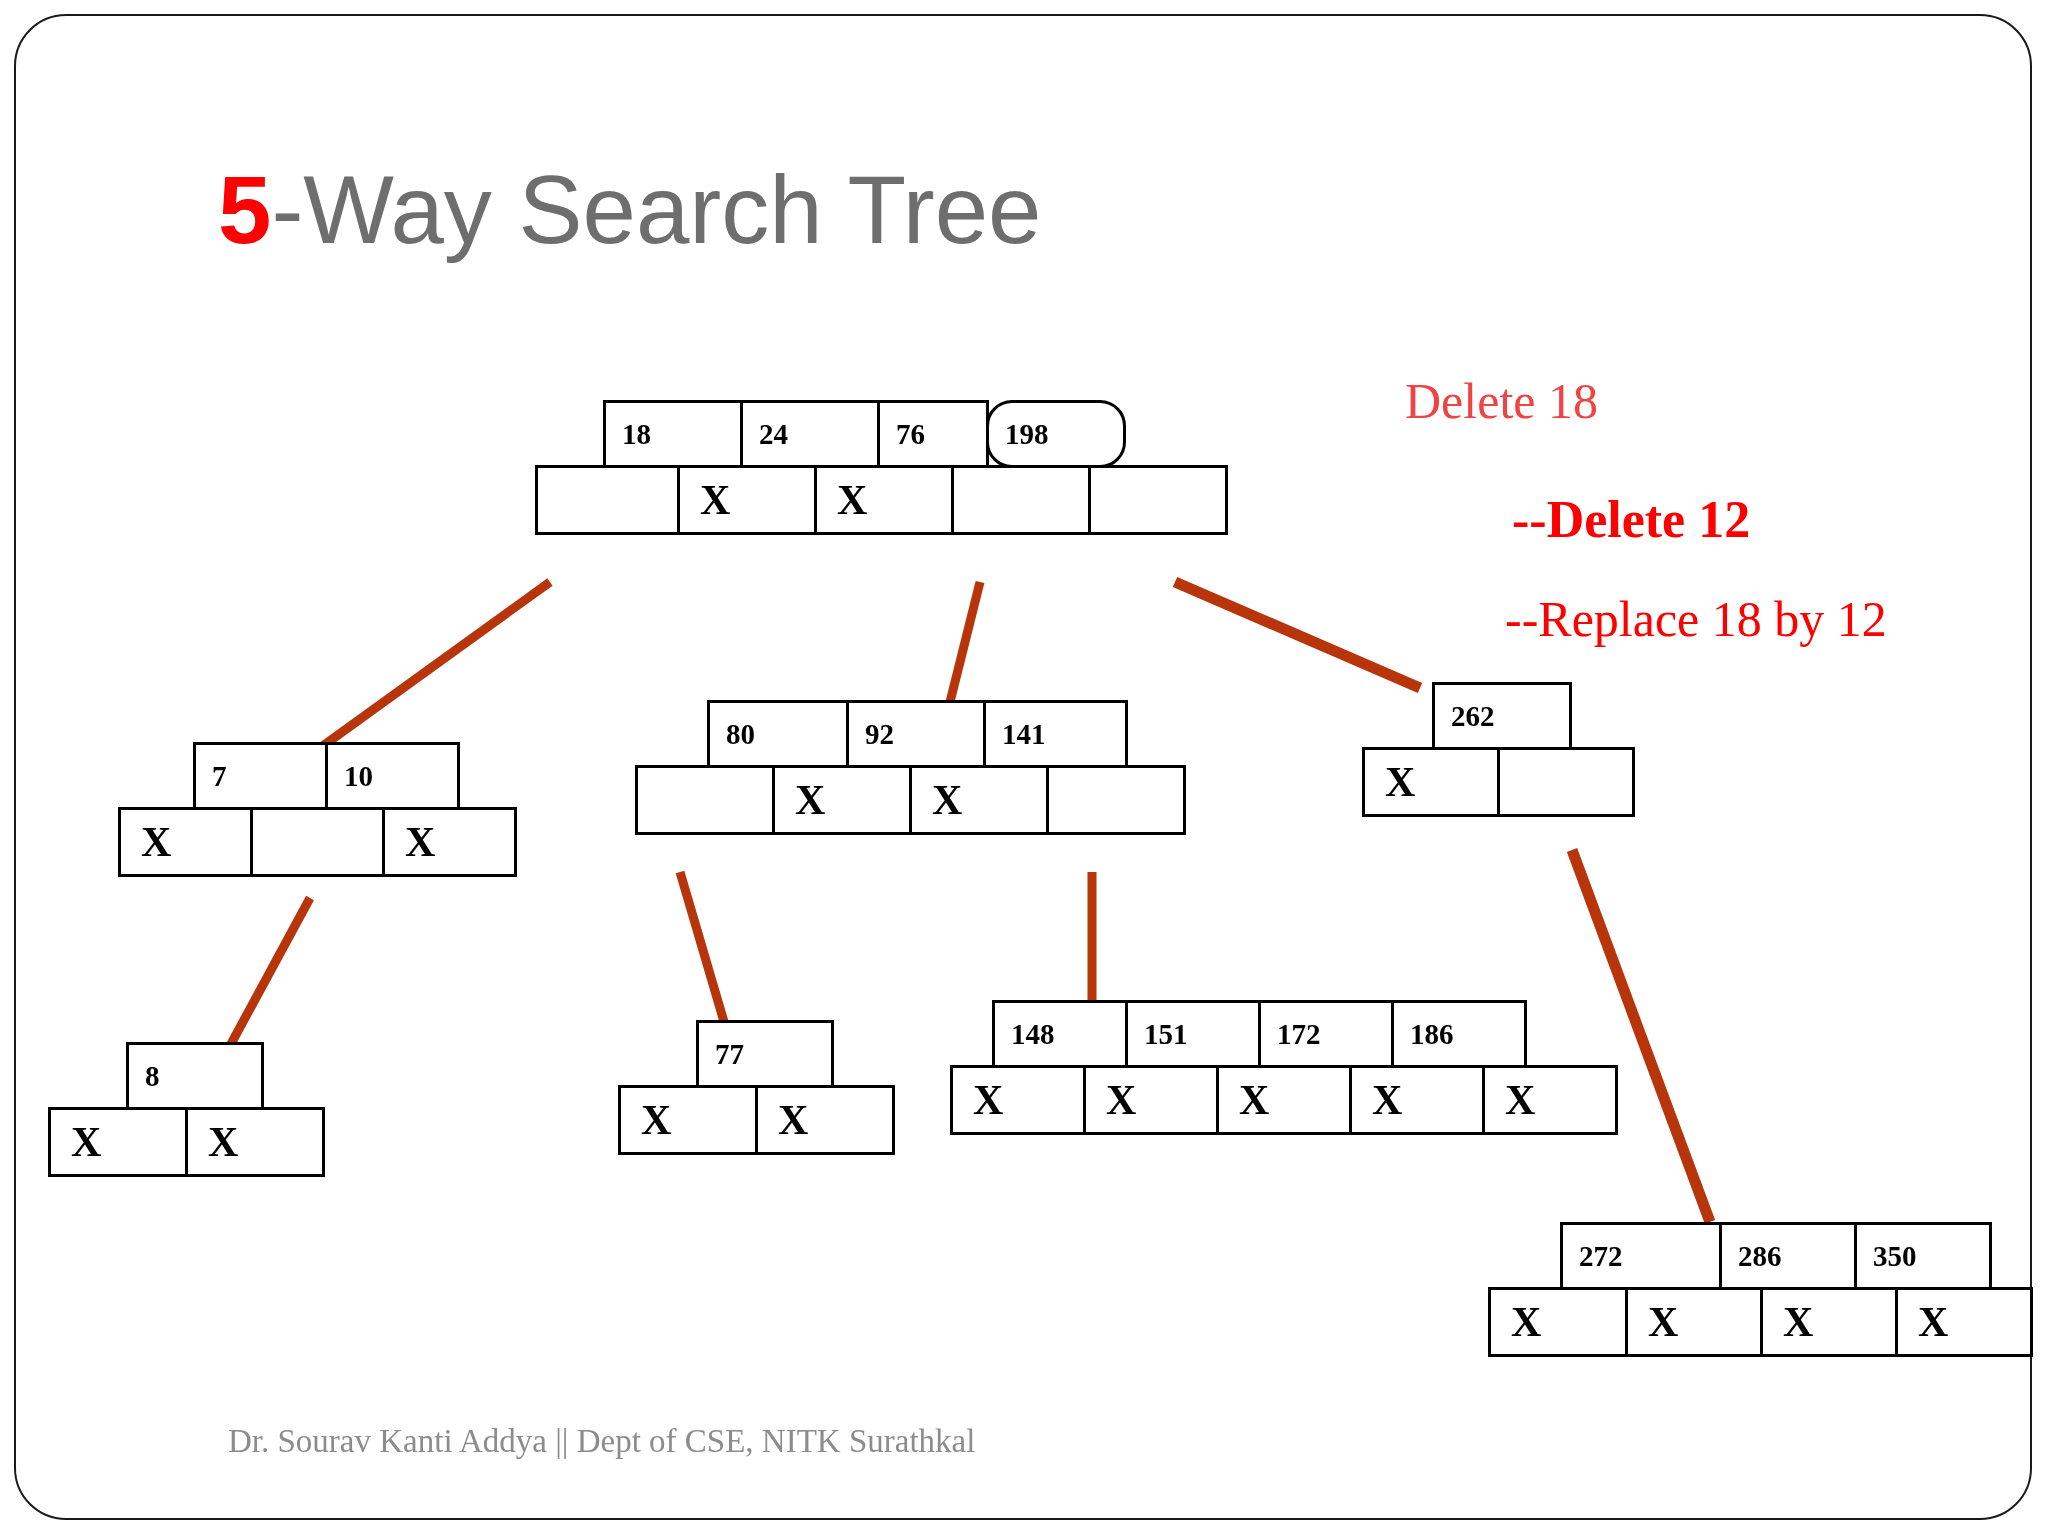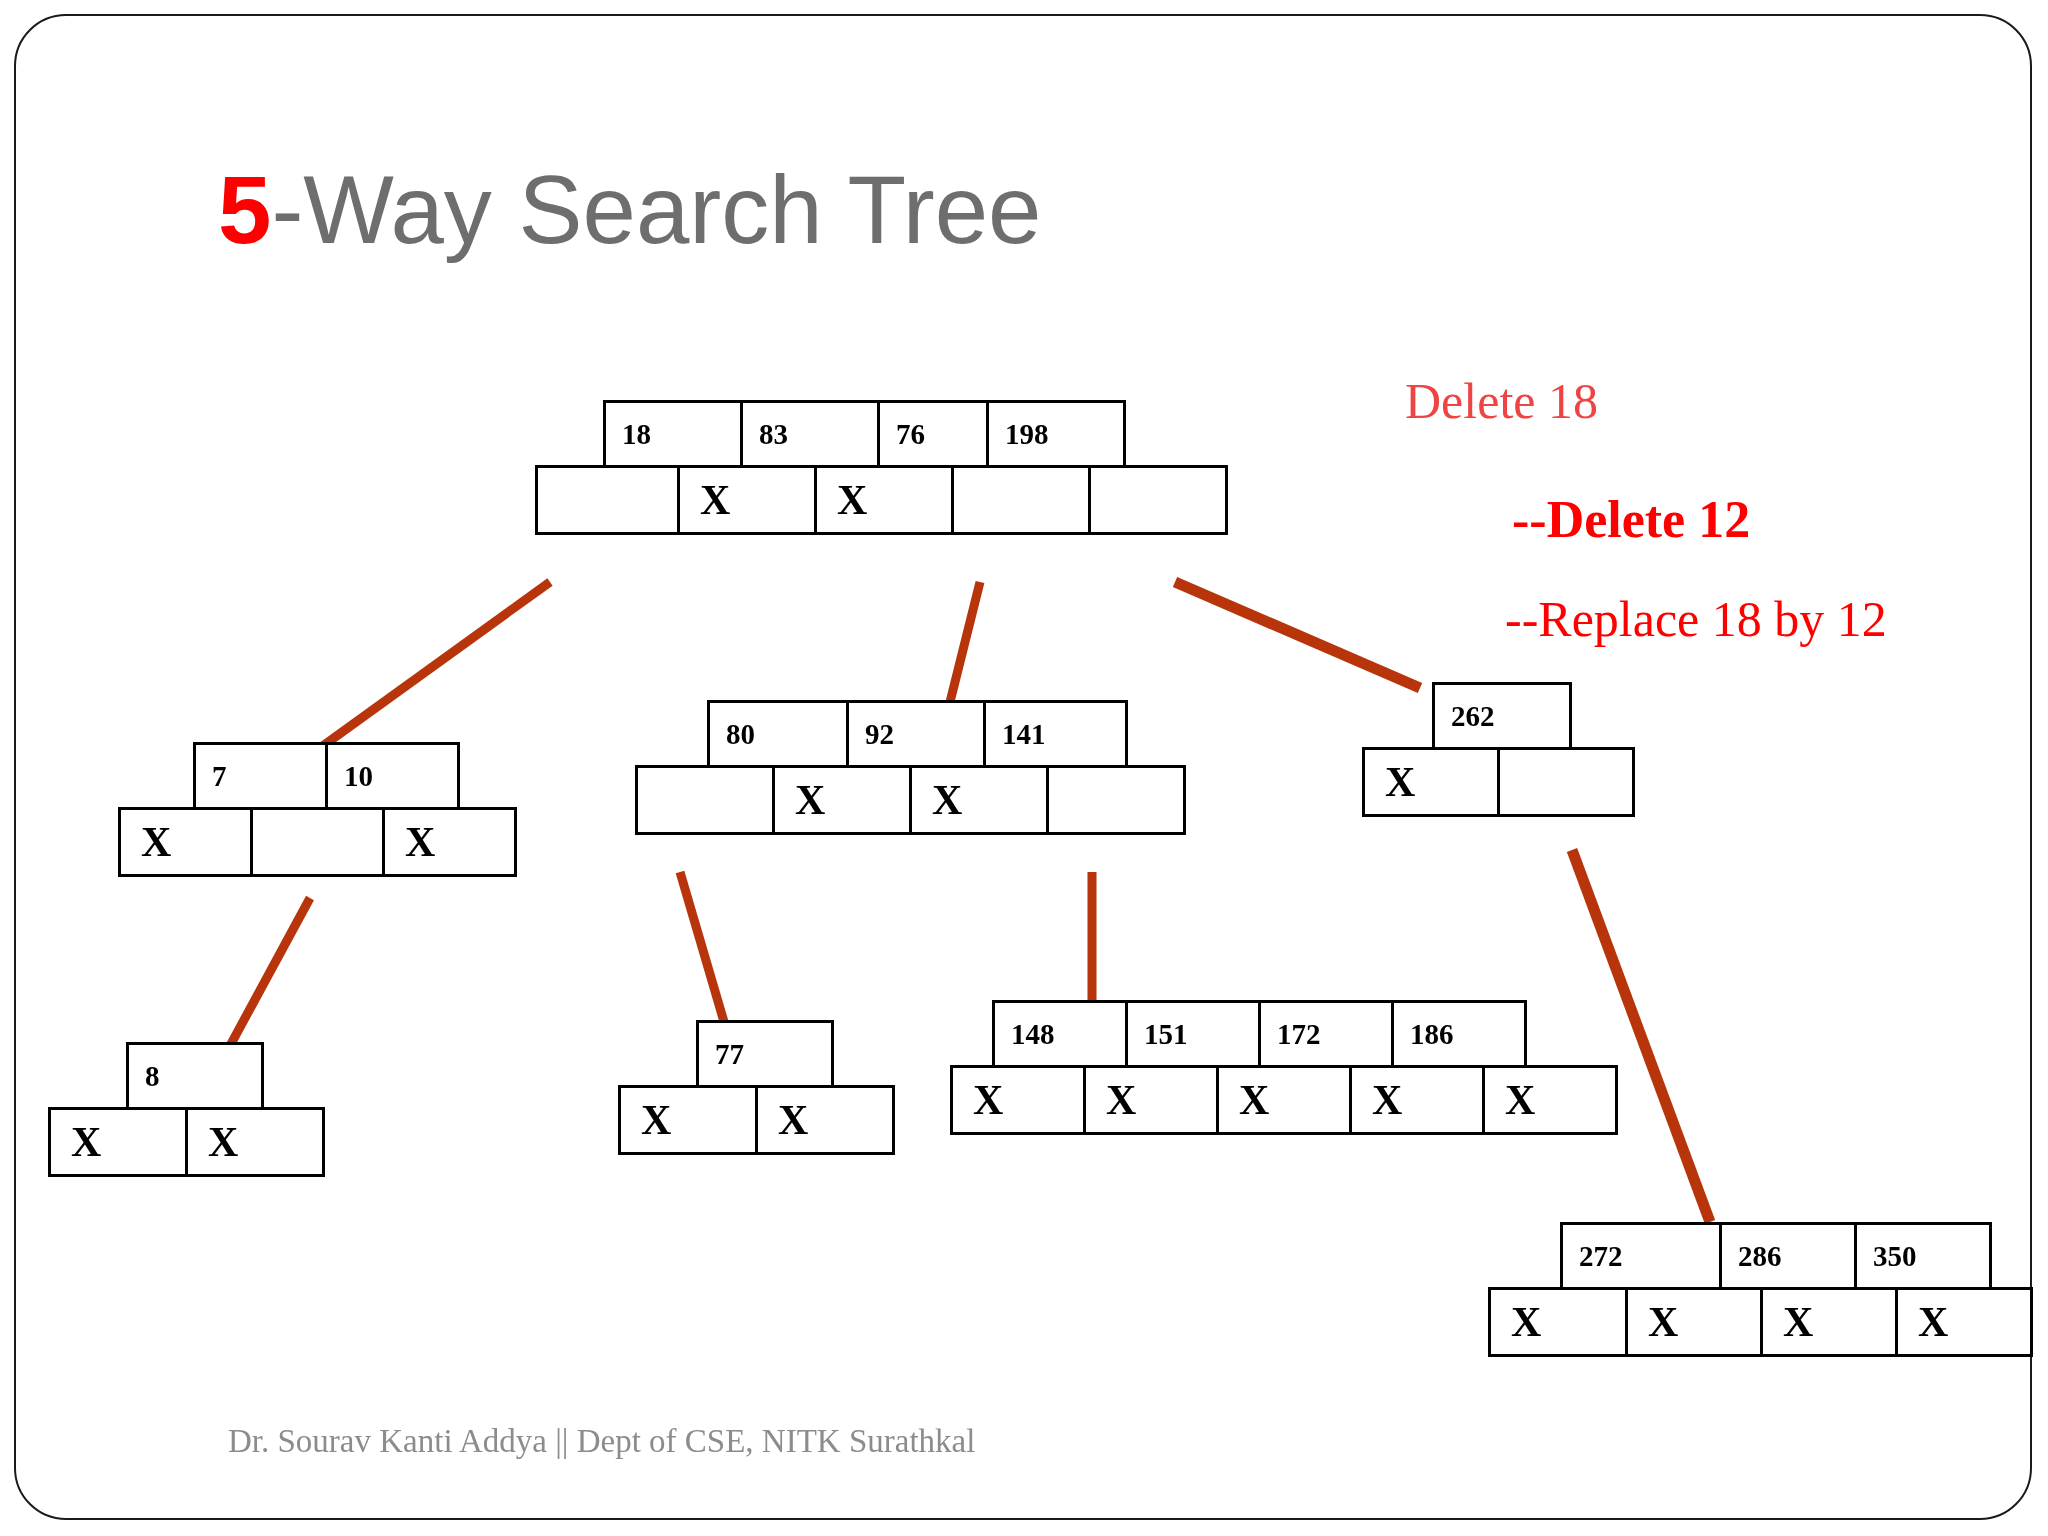--- a/index.html
+++ b/index.html
@@ -151,23 +151,23 @@
     <line x1="680" y1="872" x2="727" y2="1032" stroke="#b8350c" stroke-width="9"></line>
 
     <line x1="1092" y1="872" x2="1092" y2="1012" stroke="#b8350c" stroke-width="9"></line>
 
     <line x1="1572" y1="850" x2="1710" y2="1222" stroke="#b8350c" stroke-width="11"></line>
   </svg>
 
   <div class="node" id="n-root" style="left:535px; top:400px;">
     <div class="row keys" style="margin-left:68px;">
       <div class="cell" style="width:140px;">18</div>
-      <div class="cell" style="width:140px;">83</div>
+      <div class="cell" style="width:140px;">24</div>
       <div class="cell" style="width:112px;">76</div>
-      <div class="cell" style="width:140px;">198</div>
+      <div class="cell" style="width:140px;border-radius:26px;">198</div>
     </div>
     <div class="row ptrs">
       <div class="cell" style="width:145px;"></div>
       <div class="cell" style="width:140px;">X</div>
       <div class="cell" style="width:140px;">X</div>
       <div class="cell" style="width:140px;"></div>
       <div class="cell" style="width:140px;"></div>
     </div>
   </div>
 

